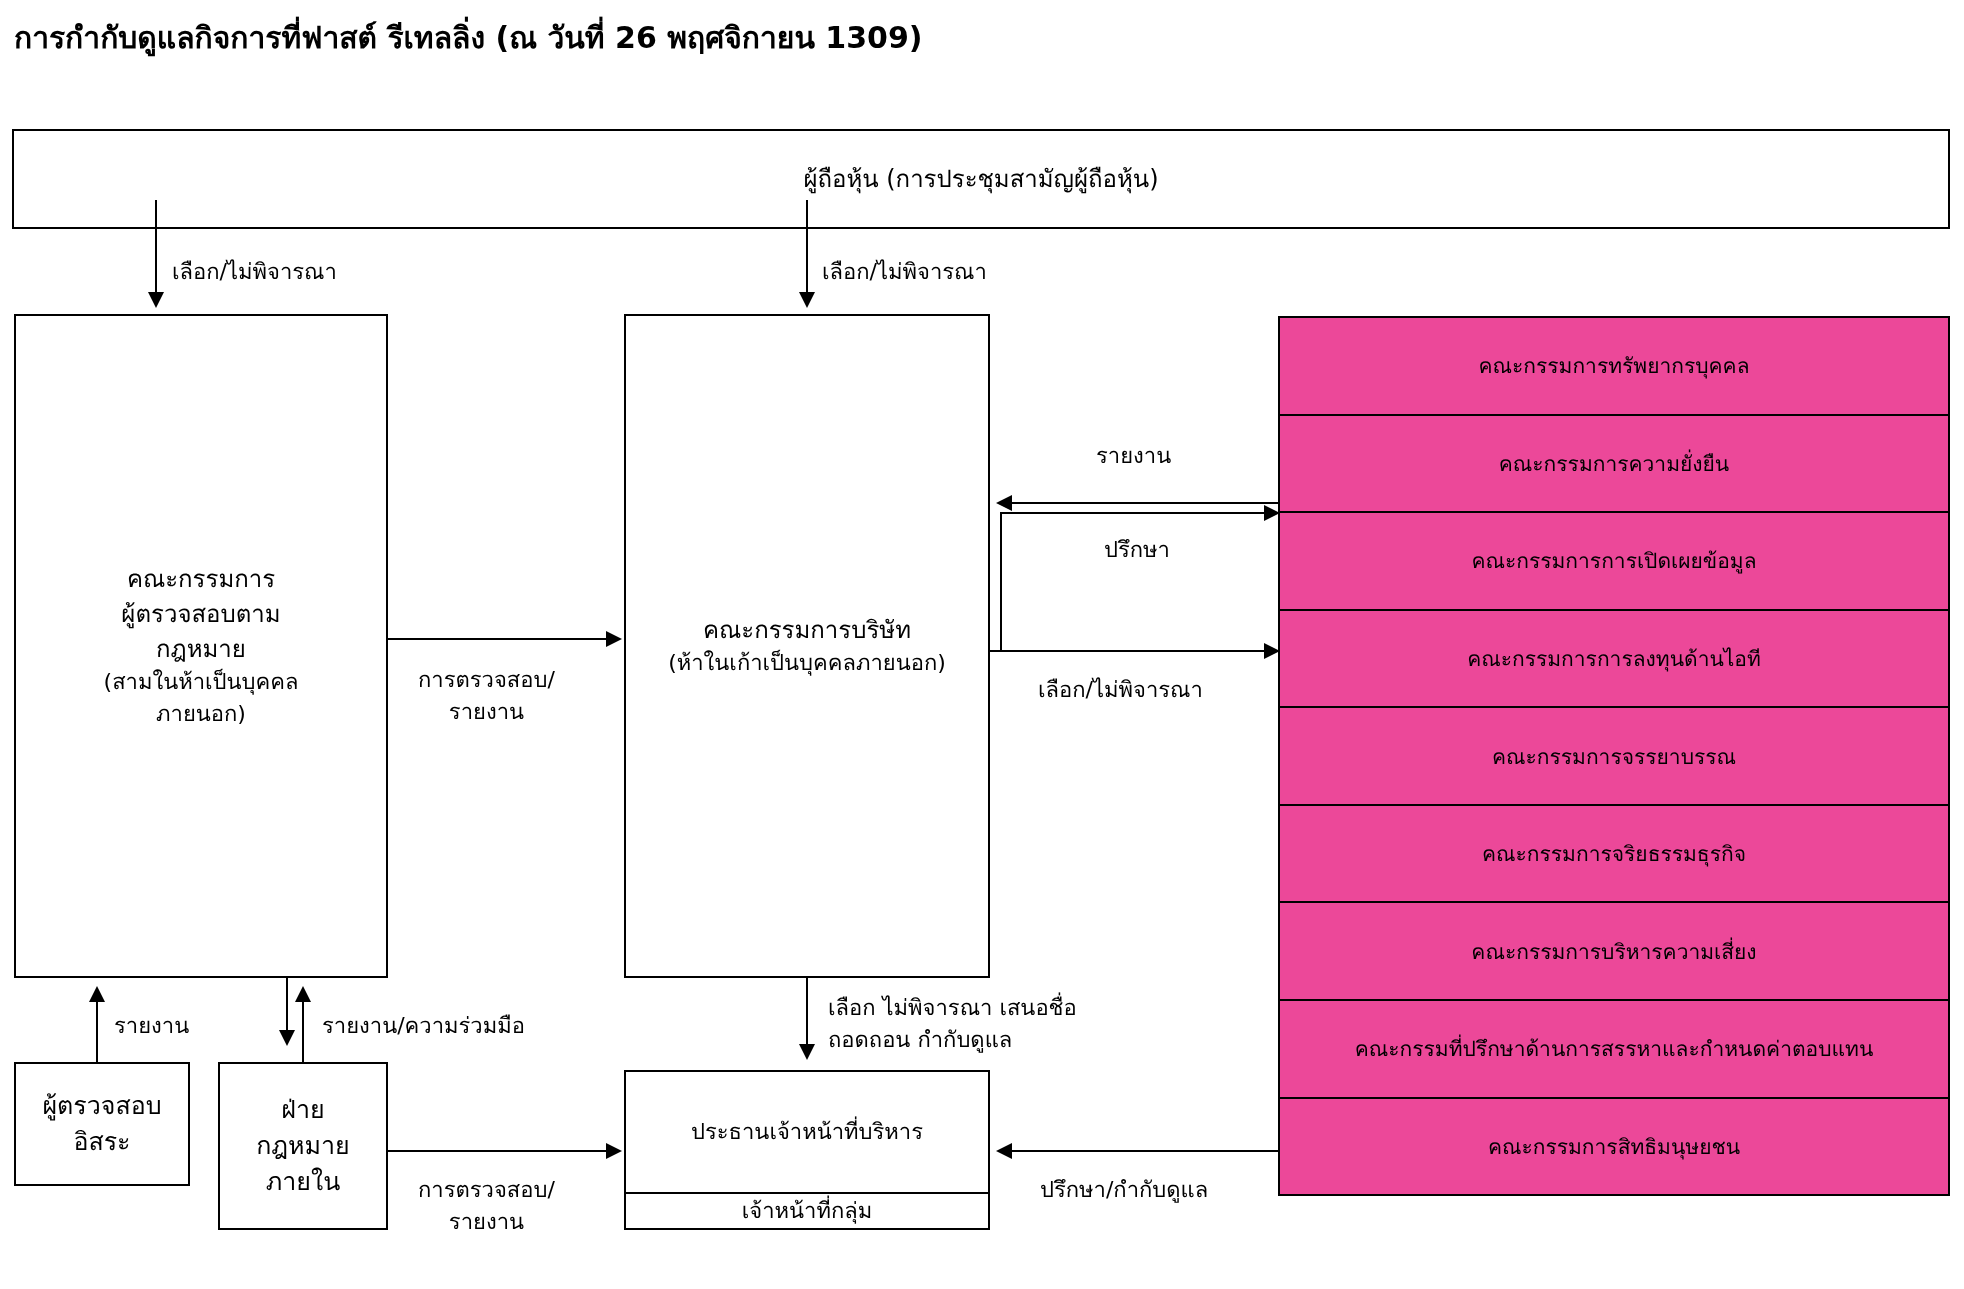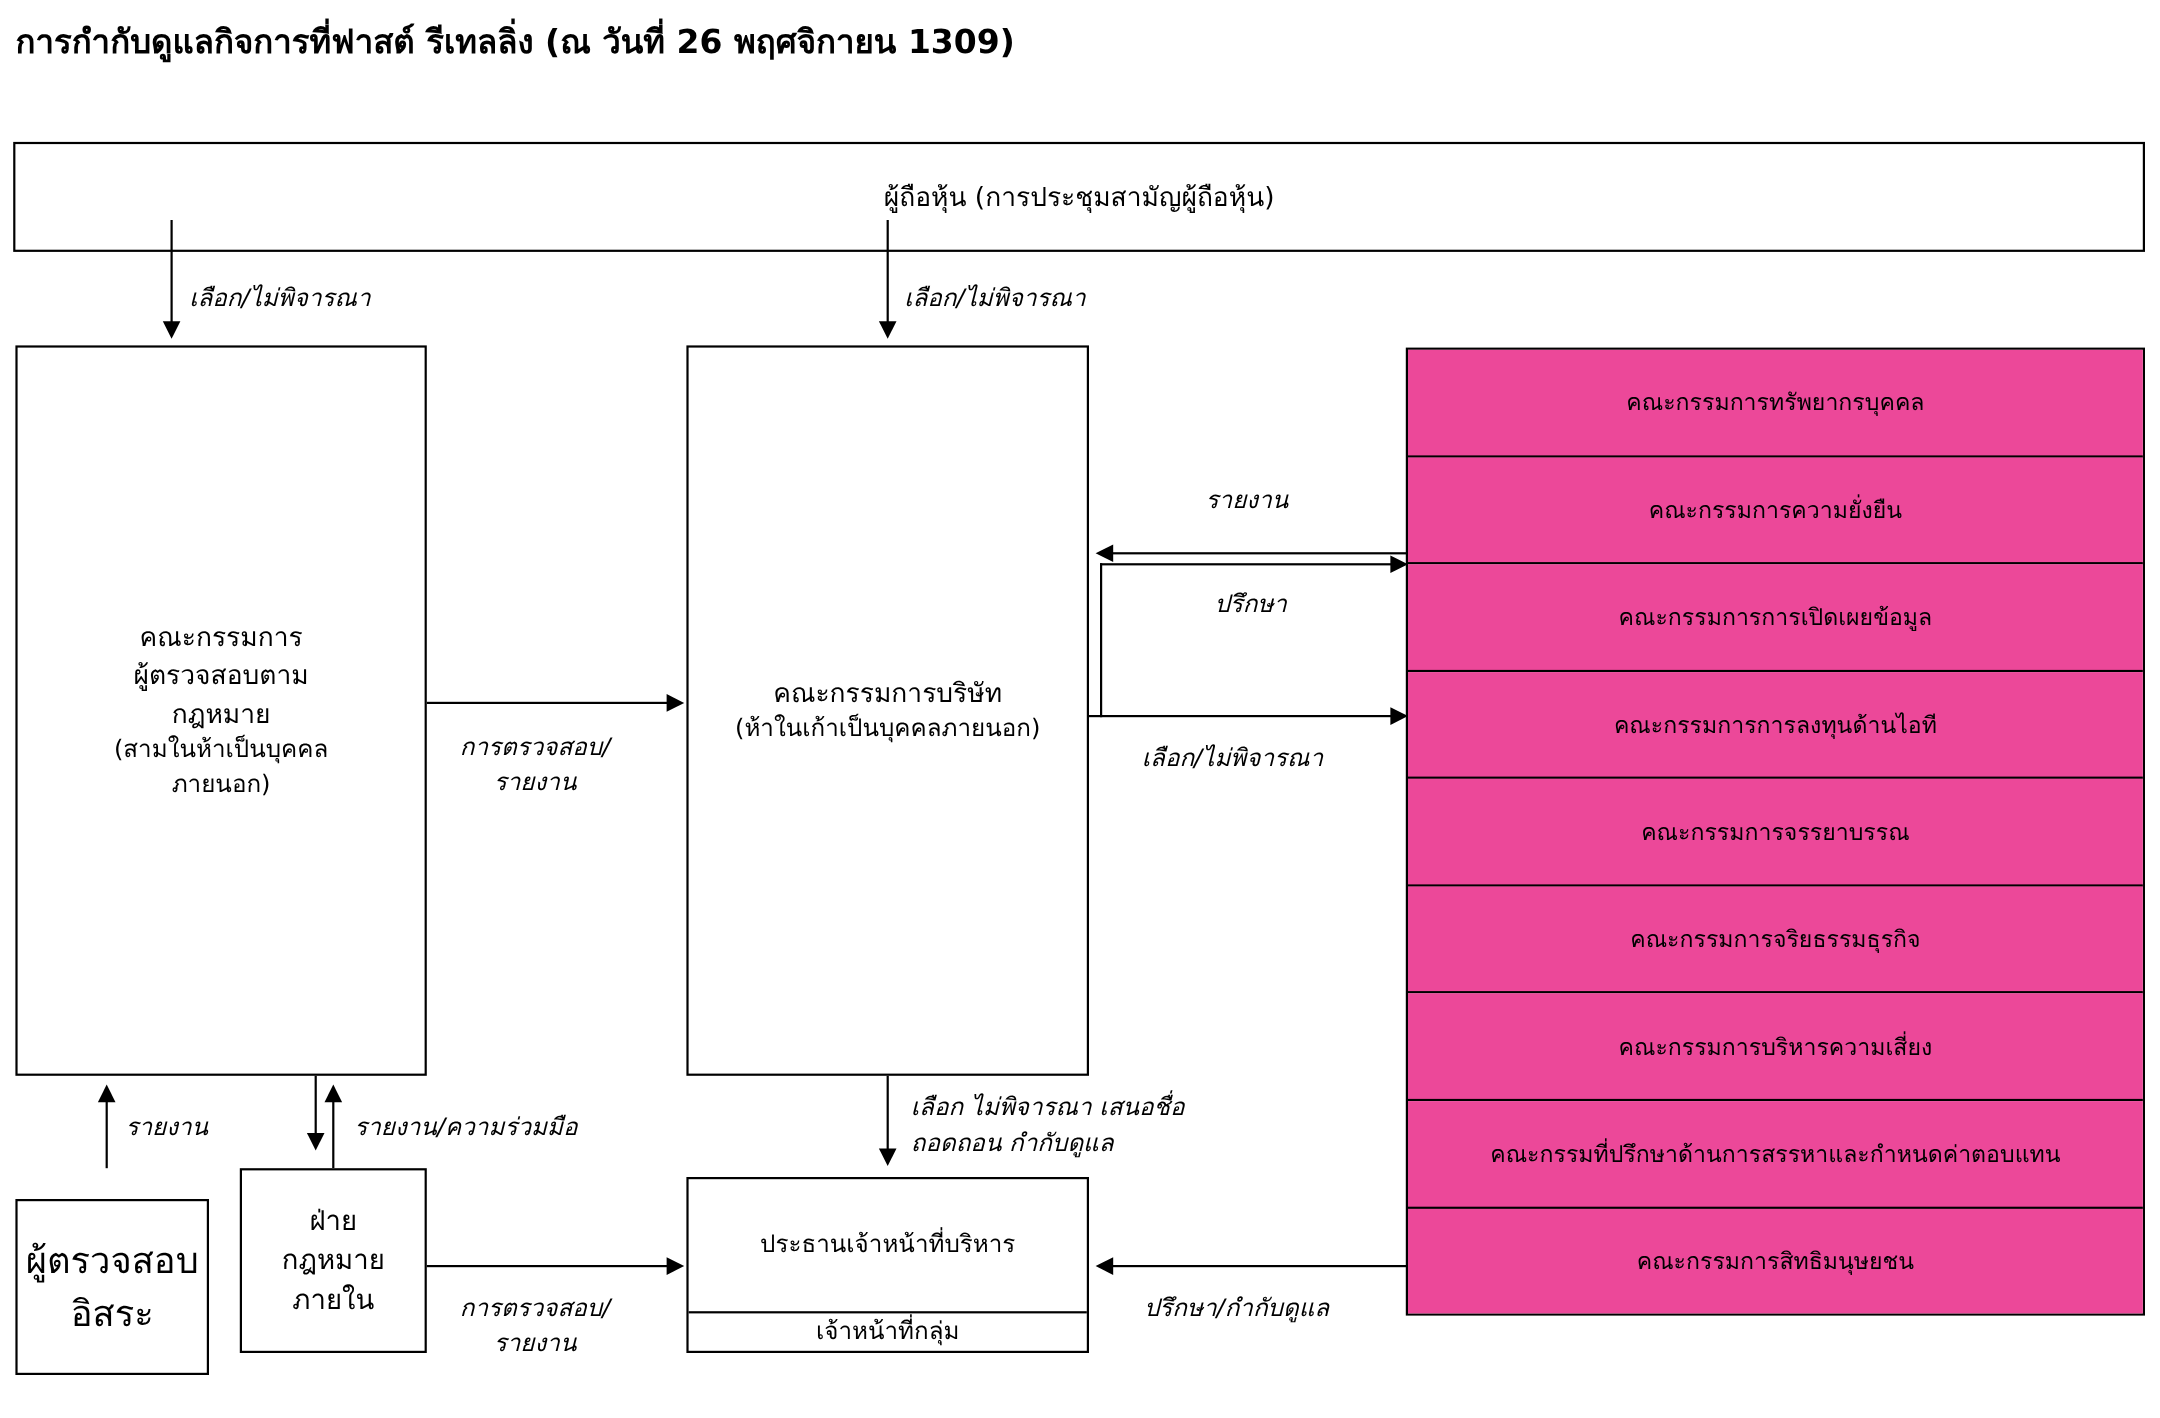--- a/index.html
+++ b/index.html
@@ -46,23 +46,22 @@
     left: 14px; top: 314px; width: 374px; height: 664px;
     font-size: 24px;
   }
   #box-audit-committee .sub { font-size: 22px; }
   #box-board {
     left: 624px; top: 314px; width: 366px; height: 664px;
     font-size: 24px;
   }
   #box-board .sub { font-size: 22px; }
   #box-independent-auditor {
-    left: 14px; top: 1062px; width: 176px; height: 160px;
-    font-size: 33px;
-    margin-top: 28px;
+    left: 14px; top: 1062px; width: 176px; height: 124px;
+    font-size: 25px;
   }
   #box-internal-audit {
     left: 218px; top: 1062px; width: 170px; height: 168px;
     font-size: 25px;
   }
   #box-executive {
     left: 624px; top: 1070px; width: 366px; height: 160px;
     padding: 0;
     flex-direction: column;
     justify-content: flex-start;
@@ -132,21 +131,20 @@
     border-bottom: 8px solid transparent;
     border-right: 16px solid #000000;
   }
 
   .edge-label {
     position: absolute;
     font-size: 22px;
     white-space: nowrap;
     line-height: 1.45;
     text-align: center;
-    font-style: italic;
   }
 </style>
 </head>
 <body>
 
 <div id="page-title">การกำกับดูแลกิจการที่ฟาสต์ รีเทลลิ่ง (ณ วันที่ 26 พฤศจิกายน 1309)</div>
 
 <div class="box" id="box-shareholders">
   <span class="line">ผู้ถือหุ้น (การประชุมสามัญผู้ถือหุ้น)</span>
 </div>

